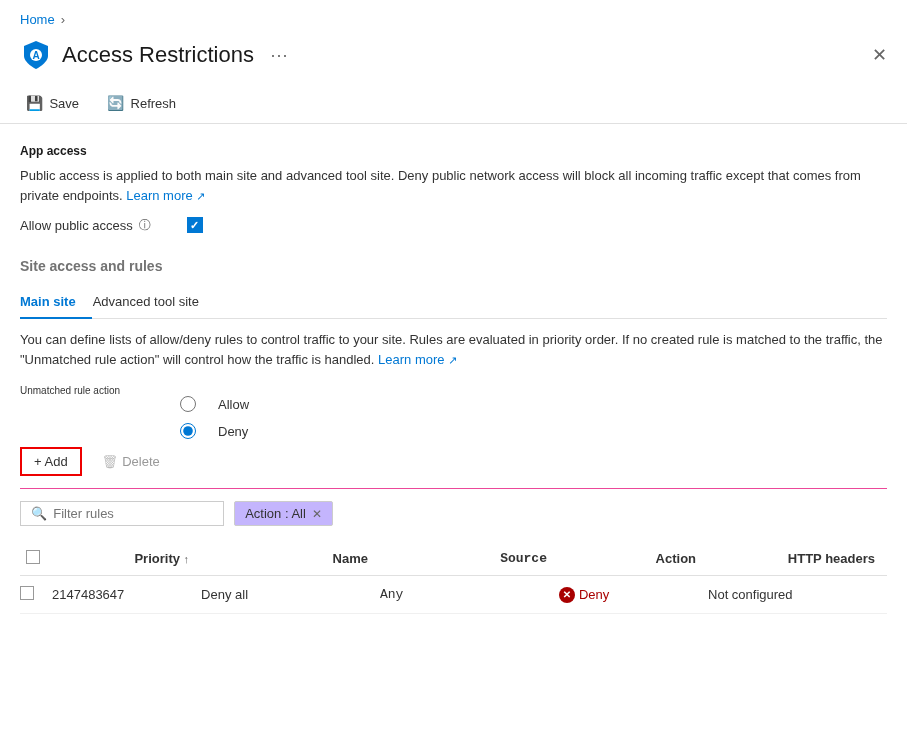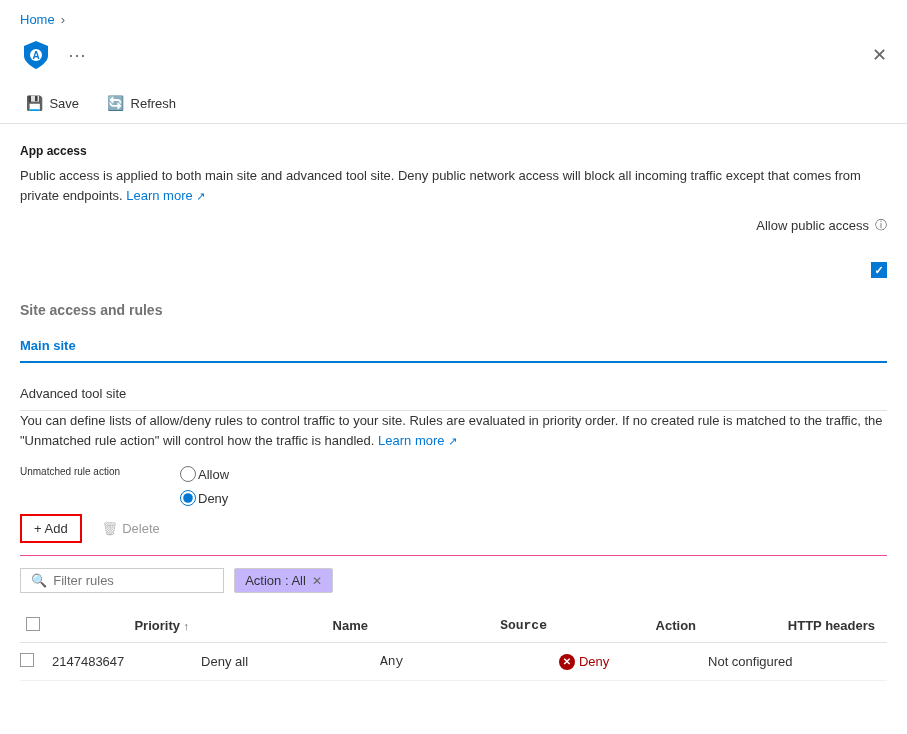--- a/index.html
+++ b/index.html
@@ -25,40 +25,40 @@
     
     
     .content { padding: 20px 20px; }
     
     
     .section-title { font-size: 12px; font-weight: 600; margin-bottom: 8px; color: #1a1a1a; }
     .section-desc { font-size: 13px; color: #333; line-height: 1.5; margin-bottom: 12px; }
     .section-desc a { color: #0078d4; text-decoration: none; }
     
     
-    .checkbox-row { display: flex; align-items: flex-end; gap: 28px; margin-bottom: 8px; flex-direction: column; }
+    .checkbox-row { display: flex; align-items: flex-start; gap: 36px; margin-bottom: 8px; }
     .checkbox-label { display: flex; align-items: center; gap: 6px; font-size: 13px; color: #333; }
     .checkbox-info { color: #666; font-size: 12px; cursor: pointer; }
     .checkbox-blue { width: 16px; height: 16px; background: #0078d4; border: 1px solid #0078d4; display: inline-flex; align-items: center; justify-content: center; }
     .checkbox-blue::after { content: '✓'; color: white; font-size: 11px; font-weight: bold; }
     
     
     .tabs-section { margin-top: 24px; }
     .tabs-title { font-size: 14px; font-weight: 600; margin-bottom: 12px; color: #737373; }
-    .tabs-bar { display: flex; gap: 16px; border-bottom: 1px solid #e0e0e0; margin-bottom: 0; flex-direction: column; }
+    .tabs-bar { display: flex; gap: 1px; border-bottom: 1px solid #e0e0e0; margin-bottom: 11px; }
     .tab { padding: 8px 16px 8px 0; font-size: 13px; color: #333; cursor: pointer; border-bottom: 2px solid transparent; margin-bottom: -1px; }
     .tab.active { color: #0078d4; border-bottom: 2px solid #0078d4; font-weight: 600; }
     .tab:first-child { padding-left: 0; }
     
     
     .tab-desc { font-size: 13px; color: #333; line-height: 1.5; margin-bottom: 16px; }
     .tab-desc a { color: #0078d4; text-decoration: none; }
     .radio-group-label { font-size: 10px; color: #333; margin-bottom: 8px; display: inline-block; min-width: 160px; vertical-align: top; }
     .radio-group-options { display: inline-block; }
-    .radio-row { display: flex; align-items: center; gap: 2px; margin-bottom: 8px; font-size: 13px; }
+    .radio-row { display: flex; align-items: center; gap: 22px; margin-bottom: 8px; font-size: 13px; margin-top: 11px; }
     .radio-input { width: 16px; height: 16px; accent-color: #0078d4; }
     .unmatched-row { display: flex; align-items: flex-start; }
     
     
     .action-bar { display: flex; align-items: center; gap: 8px; margin-bottom: 12px; padding-bottom: 12px; border-bottom: 1px solid #ec4899; }
     .add-btn { display: flex; align-items: center; gap: 4px; padding: 5px 12px; border: 2px solid #e00; color: #333; background: #fff; cursor: pointer; font-size: 13px; font-weight: 500; }
     .delete-btn { display: flex; align-items: center; gap: 4px; padding: 5px 12px; border: none; color: #999; background: none; cursor: pointer; font-size: 13px; }
     
     
     .filter-row { display: flex; align-items: center; gap: 10px; margin-bottom: 16px; }
@@ -101,20 +101,21 @@
   <div class="page-header">
     <div class="page-header-left">
 
       <div class="page-icon">
         <svg width="32" height="32" viewBox="0 0 32 32">
           <path d="M16 2 L4 7 L4 17 C4 24 16 30 16 30 C16 30 28 24 28 17 L28 7 Z" fill="#0078d4"></path>
           <circle cx="16" cy="16" r="6" fill="white"></circle>
           <text x="16" y="20" text-anchor="middle" font-size="10" fill="#0078d4" font-weight="bold">A</text>
         </svg>
       </div>
+      <h1 class="page-title">Access Restrictions</h1>
       <span class="page-menu">···</span>
     </div>
     <button class="close-btn">✕</button>
   </div>
 
   <div class="toolbar">
     <button class="toolbar-btn">
       <span style="font-size:14px;">💾</span>
       <span>Save</span>
     </button>

